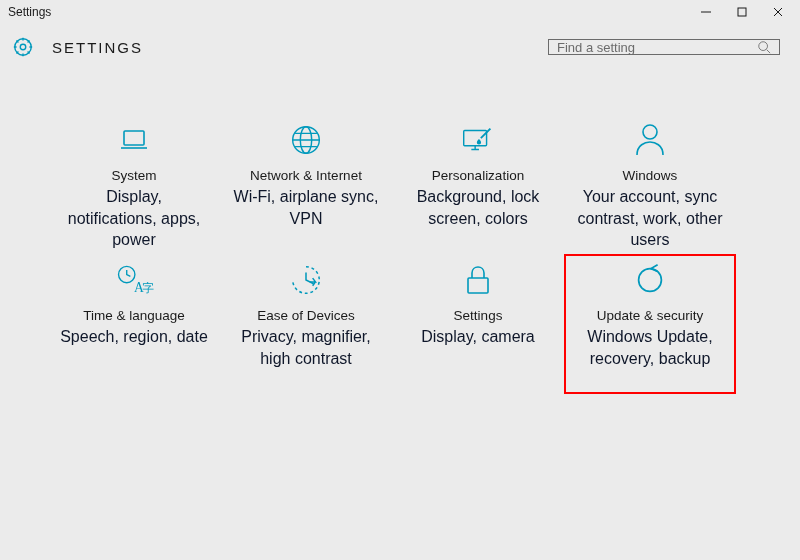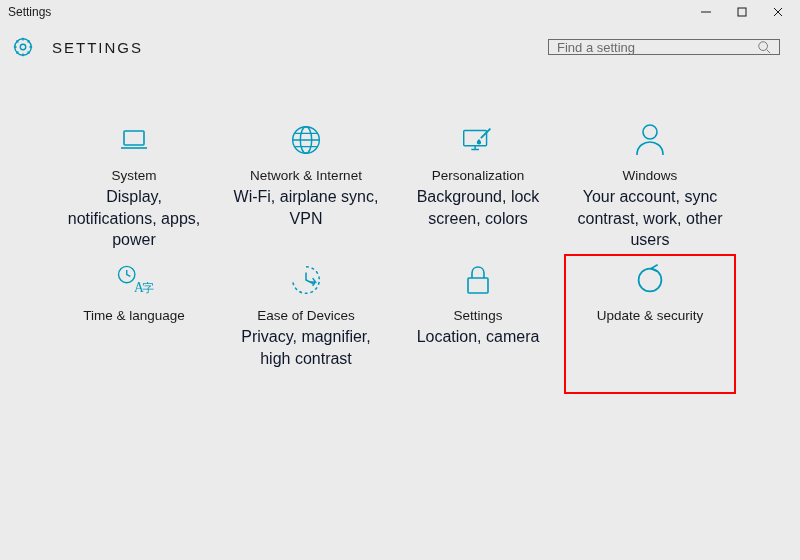--- a/index.html
+++ b/index.html
@@ -200,20 +200,21 @@
   <div class="tile">
     <div class="icon-wrap">
       <svg width="44" height="40" viewBox="0 0 44 40" fill="none" stroke="#0099bc" stroke-width="1.5">
         <circle cx="14" cy="14" r="9"></circle>
         <path d="M14 9 V14 L18 16"></path>
         <text x="22" y="33" font-size="15" fill="#0099bc" stroke="none" font-family="Segoe UI">A</text>
         <text x="31" y="33" font-size="13" fill="#0099bc" stroke="none" font-family="Segoe UI">字</text>
       </svg>
     </div>
     <div class="tile-title">Time &amp; language</div>
+    <div class="tile-desc">Speech, region, date</div>
   </div>
 
   <div class="tile">
     <div class="icon-wrap">
       <svg width="38" height="38" viewBox="0 0 40 40" fill="none" stroke="#0099bc" stroke-width="1.6">
         <path d="M20 6 A14 14 0 1 1 6 20" stroke-dasharray="3 3"></path>
         <path d="M20 12 V20 L28 24"></path>
         <path d="M24 22 L30 22 L27 18 M30 22 L27 26"></path>
       </svg>
     </div>
@@ -222,28 +223,29 @@
   </div>
 
   <div class="tile">
     <div class="icon-wrap">
       <svg width="34" height="38" viewBox="0 0 34 38" fill="none" stroke="#0099bc" stroke-width="1.6">
         <rect x="7" y="17" width="20" height="15" rx="1"></rect>
         <path d="M11 17 V12 C11 8 14 6 17 6 C20 6 23 8 23 12 V17"></path>
       </svg>
     </div>
     <div class="tile-title">Settings</div>
-    <div class="tile-desc">Location, camera</div>
+    <div class="tile-desc">Display, camera</div>
   </div>
 
   <div class="tile highlight">
     <div class="icon-wrap">
       <svg width="38" height="38" viewBox="0 0 40 40" fill="none" stroke="#0099bc" stroke-width="1.8">
         <path d="M32 20 A12 12 0 1 1 20 8"></path>
         <path d="M20 3 L20 13 M20 3 L15 7 M20 3 L25 7" stroke-width="1.6" opacity="0"></path>
         <path d="M28 11 L21 8 L28 4" fill="none"></path>
         <path d="M20 8 A12 12 0 0 1 32 20"></path>
       </svg>
     </div>
     <div class="tile-title">Update &amp; security</div>
+    <div class="tile-desc">Windows Update, recovery, backup</div>
   </div>
 
 </div>
 
 </body></html>

